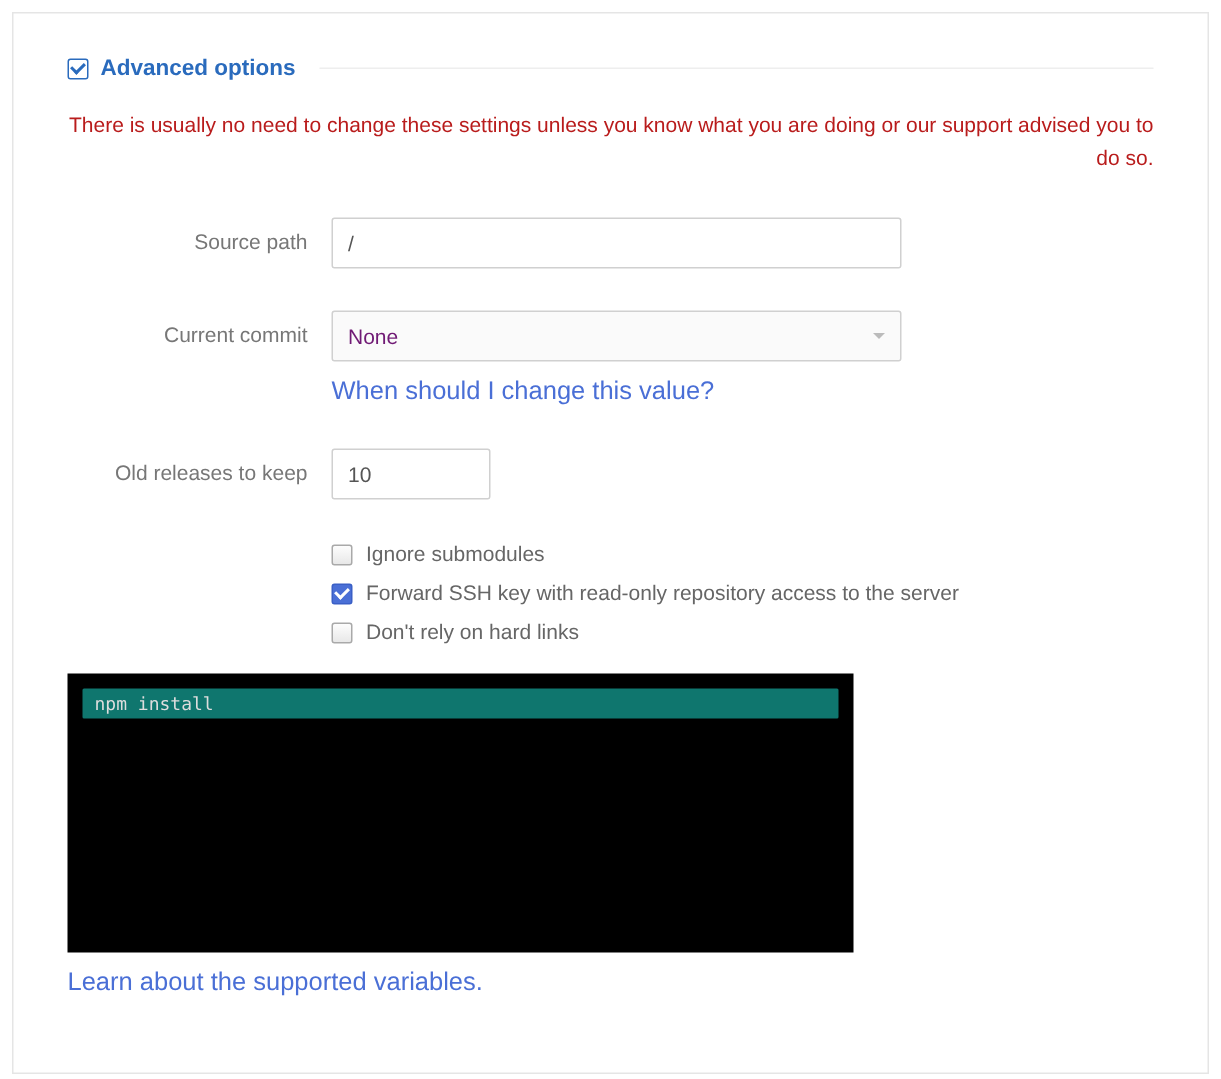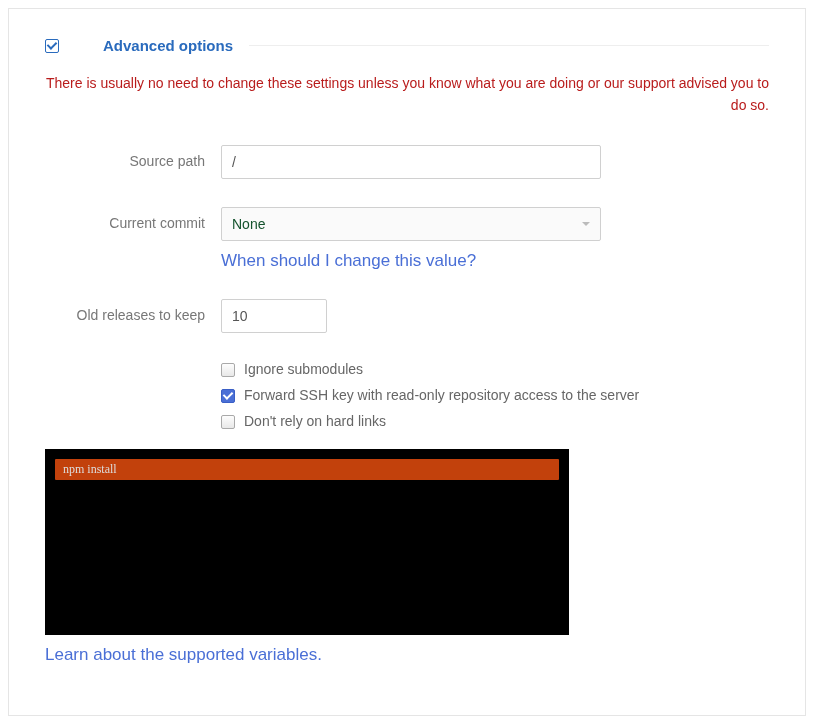--- a/index.html
+++ b/index.html
@@ -38,21 +38,20 @@
       width: 4px;
       height: 7px;
       border: solid #2a6bbd;
       border-width: 0 2px 2px 0;
       transform: rotate(45deg);
     }
     .section-title {
       color: #2a6bbd;
       font-weight: 600;
       font-size: 15px;
-      margin-left: 36px;
     }
     .section-rule {
       flex: 1;
       height: 1px;
       background: #eee;
       margin-left: 8px;
     }
     .section-desc {
       color: #b91c1c;
       line-height: 1.6;
@@ -93,21 +92,21 @@
       width: 380px;
       height: 34px;
       border: 1px solid #d0d0d0;
       border-radius: 2px;
       background: #fafafa;
       display: flex;
       align-items: center;
       justify-content: space-between;
       padding: 0 10px;
       cursor: pointer;
-      color: #14532d;
+      color: #701a75;
     }
     .caret-down {
       width: 0; height: 0;
       border-left: 4px solid transparent;
       border-right: 4px solid transparent;
       border-top: 4px solid #bbb;
     }
     .hint-link {
       display: inline-block;
       color: #4a6fd6;
@@ -156,24 +155,23 @@
     .terminal {
       width: 524px;
       height: 186px;
       background: #000;
       padding: 10px;
       font-family: "Menlo","Consolas",monospace;
       font-size: 12px;
       color: #ddd;
     }
     .terminal-line {
-      background: #c2410c;
+      background: #0f766e;
       padding: 3px 8px;
       border-radius: 1px;
-      font-family: Liberation Serif, serif;
     }
     .checks-block { margin-bottom: 22px; }
   </style>
 </head>
 <body>
 
 <div class="panel">
 
   <div class="section-header">
     <span class="checked-box"></span>

